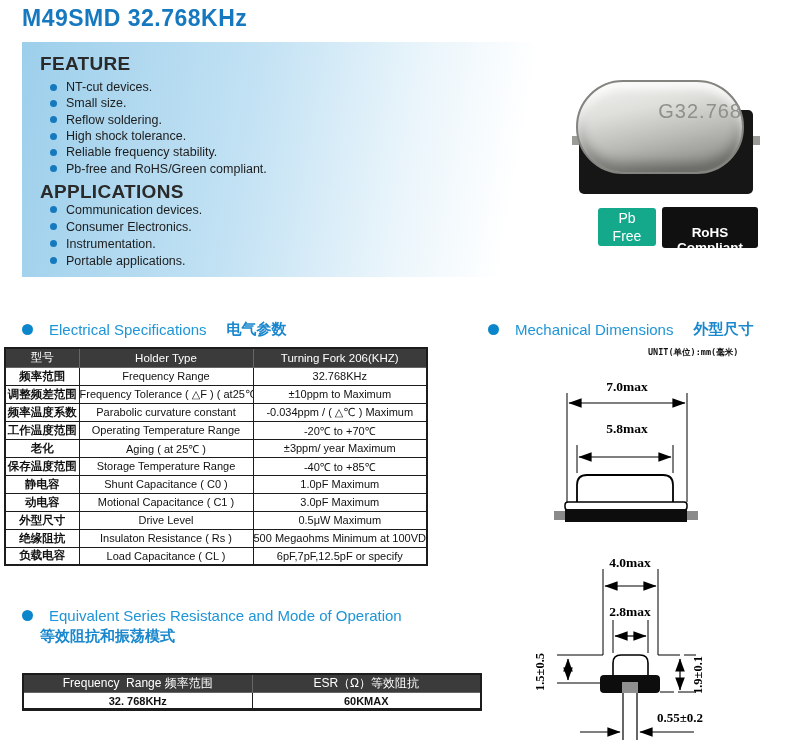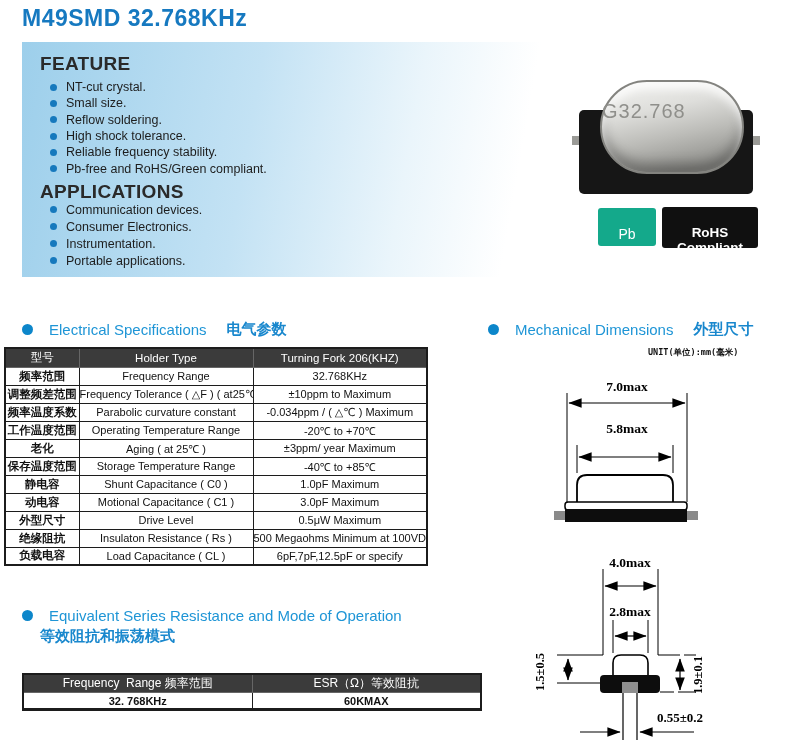--- a/index.html
+++ b/index.html
@@ -23,31 +23,31 @@
   .apps-list { top:159px; }
   .apps-list li { height:17px; }
   .dot { width:7px; height:7px; border-radius:50%; background:#1679bd; margin-right:9px; flex:none; }
 
   
   .photo { position:absolute; left:575px; top:78px; width:182px; height:118px; }
   .photo .pin { position:absolute; width:9px; height:9px; background:#9b9b97; top:58px; }
   .photo .pin.l { left:-3px; } .photo .pin.r { right:-3px; }
   .photo .base { position:absolute; left:4px; right:4px; top:32px; bottom:2px;
     background:#161616; border-radius:5px; }
-  .photo .capsule { position:absolute; left:25px; right:13px; top:2px; height:94px;
+  .photo .capsule { position:absolute; left:1px; right:13px; top:2px; height:94px;
     border-radius:47px; border:2px solid #83837f;
     background:linear-gradient(168deg,#f4f4f2 0%, #dededb 32%, #bcbcb8 58%, #8f8f8b 88%);
     box-shadow:inset 0 7px 8px rgba(255,255,255,.8), inset 0 -9px 12px rgba(0,0,0,.28);
-    display:flex; align-items:flex-start; justify-content:flex-start; }
+    display:flex; align-items:flex-start; justify-content:flex-end; }
   .photo .marking { margin-top:18px; font-size:20px; color:#8f8f8b; letter-spacing:1px; }
 
   
   .badge-pb { position:absolute; left:598px; top:208px; width:58px; height:38px;
     background:#14a98b; border-radius:3px; color:#fff; text-align:center;
-    font-size:14px; line-height:18px; padding-top:17px; }
+    font-size:14px; line-height:18px; padding-top:1px; }
   .badge-rohs { position:absolute; left:662px; top:207px; width:96px; height:41px;
     background:#101010; border-radius:3px; color:#fff; text-align:center; padding-top:18px; }
   .badge-rohs .l1 { font-size:13.5px; font-weight:600; line-height:15px; }
   .badge-rohs .l2 { font-size:8px; line-height:11px; }
 
   
   .sec-title { position:absolute; display:flex; align-items:center;gap:8px; }
   .sec-title .sdot { width:11px; height:11px; border-radius:50%; background:#0c86ca; margin-right:8px; flex:none; }
   .sec-title .en { font-size:15px; color:#1e95d6; }
   .sec-title .zh { font-size:15px; font-weight:bold; color:#1887cd; margin-left:12px; }
@@ -84,21 +84,21 @@
 
 <div id="page">
 
   <div class="page-title">M49SMD 32.768KHz</div>
 
   <div class="intro-box">
     <div class="sec-head feature-head">FEATURE</div>
     <ul class="blist feature-list">
       <li>
           <span class="dot"></span>
-          <span>NT-cut crystal.</span>
+          <span>NT-cut devices.</span>
         </li>
       <li>
           <span class="dot"></span>
           <span>Small size.</span>
         </li>
       <li>
           <span class="dot"></span>
           <span>Reflow soldering.</span>
         </li>
       <li>

